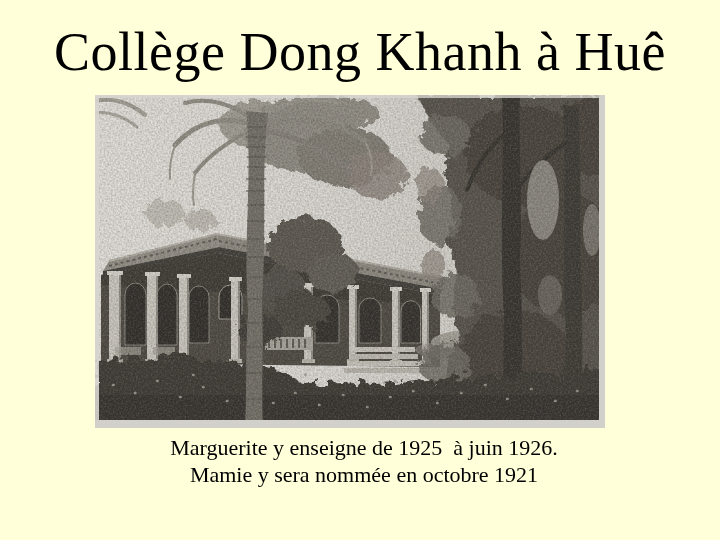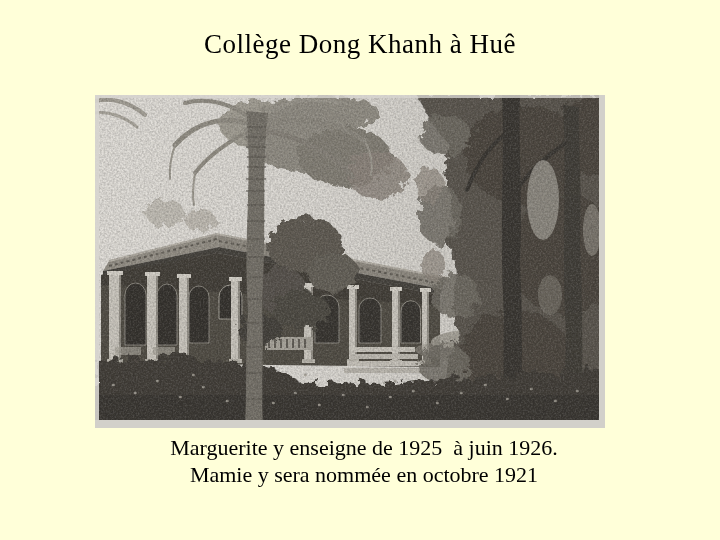--- a/index.html
+++ b/index.html
@@ -13,23 +13,23 @@
     width: 720px;
     height: 540px;
     background: #FFFFD9;
     overflow: hidden;
   }
   .title {
     position: absolute;
     top: 16px;
     left: 0;
     right: 0;
-    margin: 0;
+    margin: 8px;
     text-align: center;
-    font-size: 27px;
+    font-size: 54px;
     font-weight: normal;
     line-height: 56px;
     color: #000000;
     letter-spacing: 0.5px;
     white-space: pre-wrap;
   }
   .photo {
     position: absolute;
     left: 95px;
     top: 95px;

